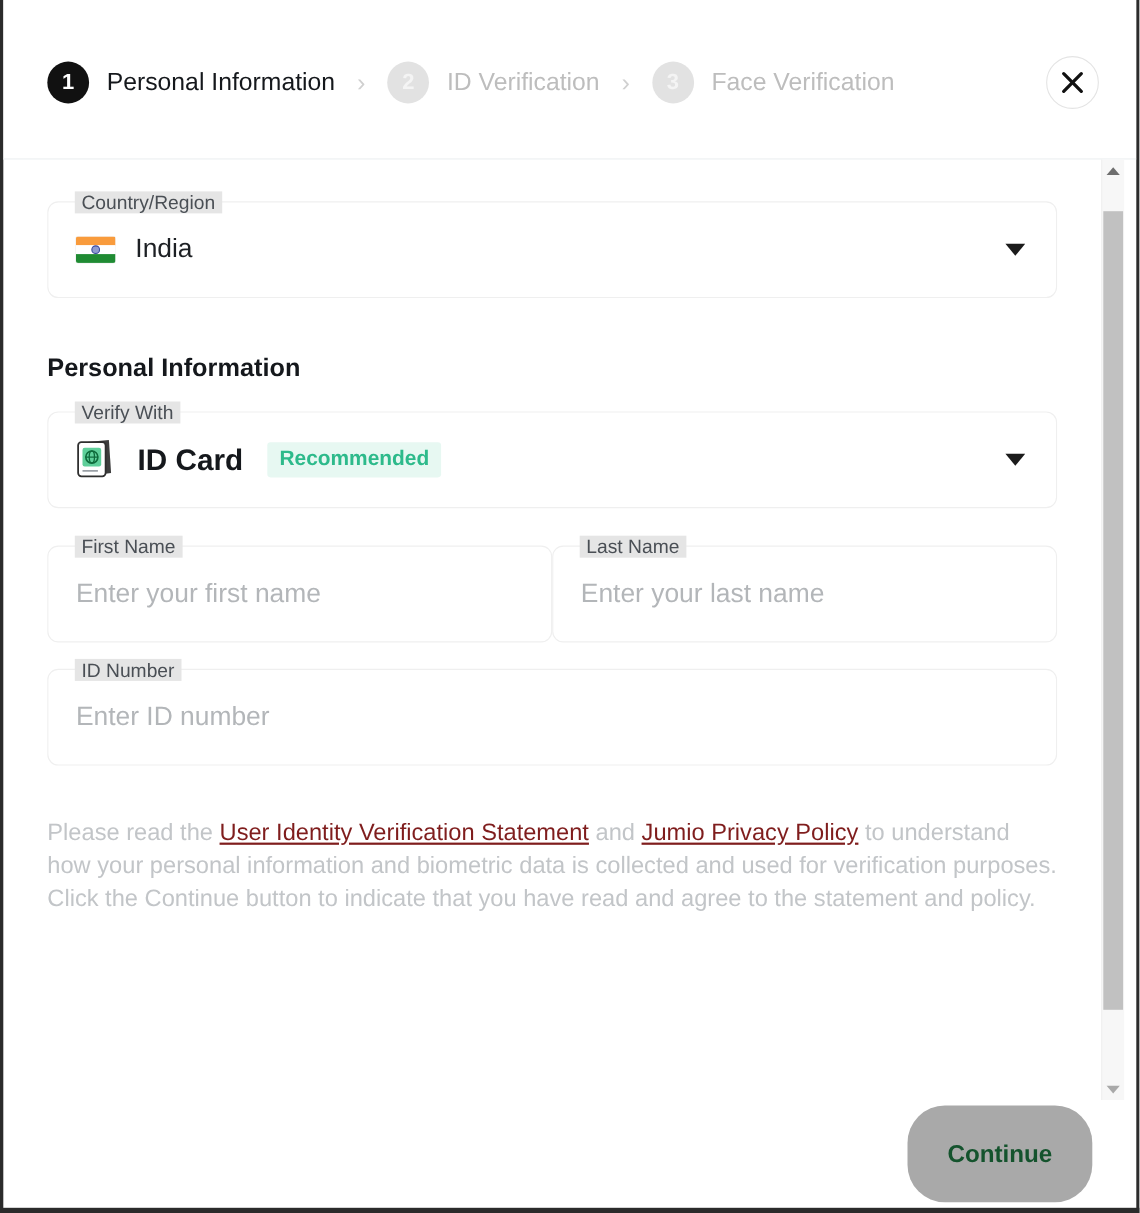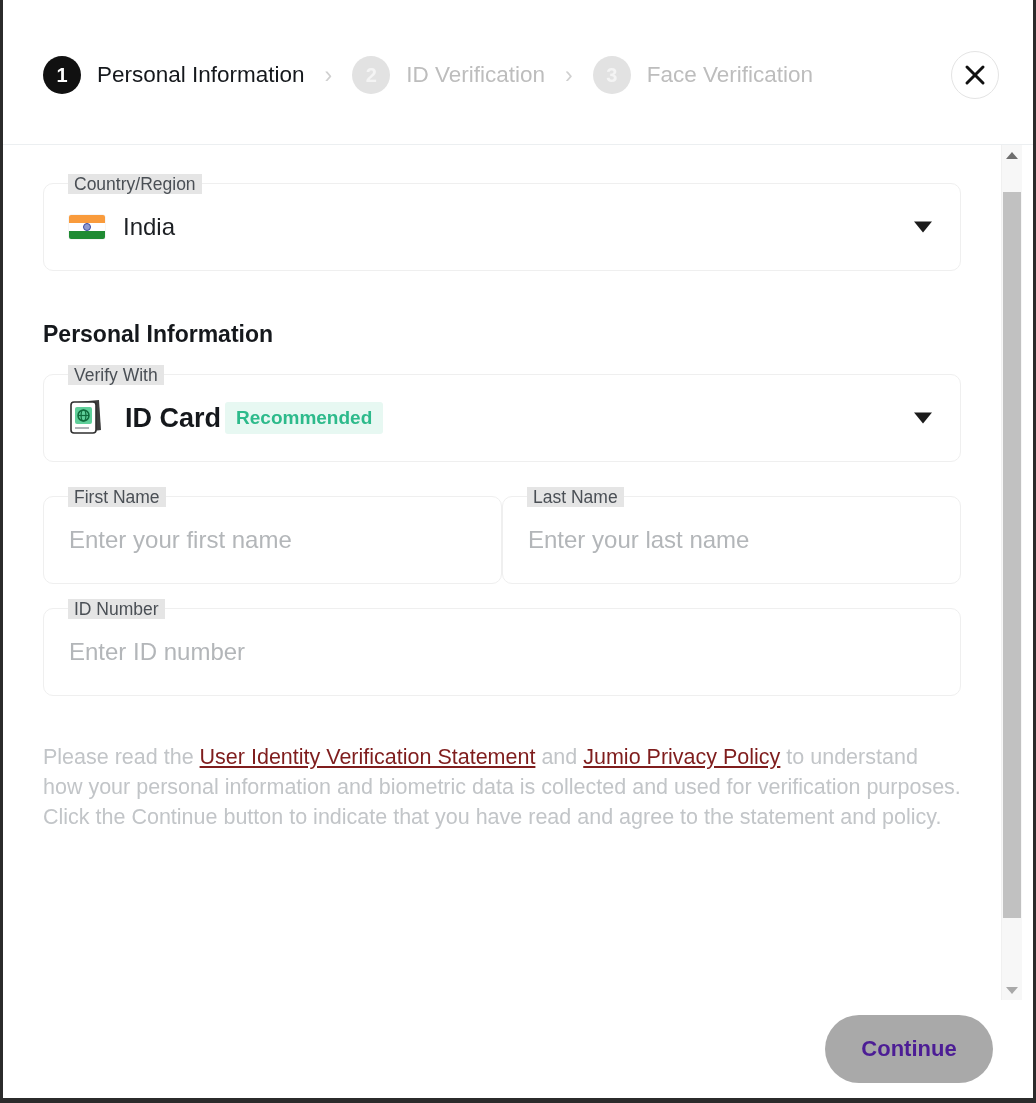--- a/index.html
+++ b/index.html
@@ -223,34 +223,34 @@
   .footer {
     position: relative;
     height: 98px;
     display: flex;
     align-items: center;
     justify-content: flex-end;
     padding-right: 40px;
   }
   .continue-btn {
     min-width: 168px;
-    height: 68px;
+    height: 88px;
     border-radius: 34px;
     border: none;
     background: #a9a9a9;
-    color: #4c1d95;
+    color: #14532d;
     font-size: 22px;
     font-weight: bold;
     font-family: "Liberation Sans", sans-serif;
     cursor: default;
     padding: 0 28px;
   }
 
   .badge-rec {
-    margin-left: 4px;
+    margin-left: 22px;
     background: #e7f8f2;
     color: #2dba8b;
     font-size: 19px;
     font-weight: bold;
     padding: 5px 11px;
     border-radius: 3px;
     white-space: nowrap;
   }
   .val-strong {
     font-size: 27px;

